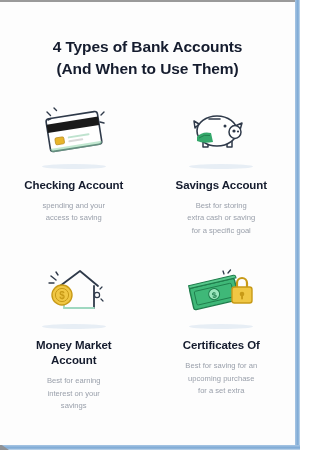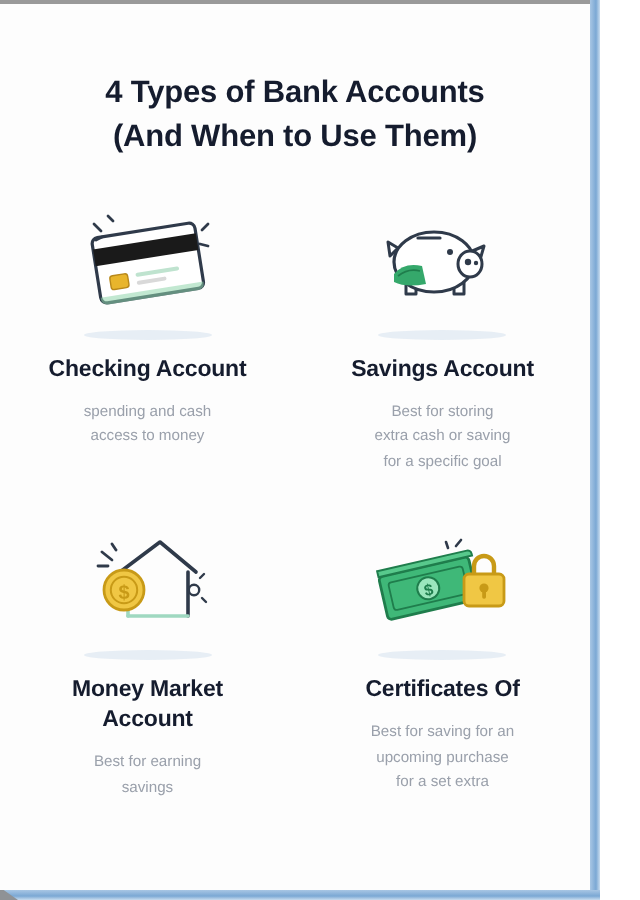--- a/index.html
+++ b/index.html
@@ -156,22 +156,22 @@
                 <path d="M16 6 l2.5 2.5"></path>
                 <path d="M10 18 l3 -1.5"></path>
                 <path d="M63 13 l3 -3"></path>
                 <path d="M62 20 l4 1"></path>
               </g>
             </svg>
           </div>
         </div>
         <div class="cell-heading">Checking Account</div>
         <div class="cell-desc">
-          <span>spending and cash</span>
-          <span>access to money</span>
+          <span>spending and your</span>
+          <span>access to saving</span>
         </div>
       </div>
 
       <div class="cell">
         <div class="icon-wrap">
           <div class="icon-shadow">
             <svg width="72" height="56" viewBox="0 0 72 56">
               <path d="M14 22 l-5 -3 l1 7 z" fill="#ffffff" stroke="#2f3a4a" stroke-width="1.5" stroke-linejoin="round"></path>
               <path d="M18 38 v7 h5 v-6" fill="#ffffff" stroke="#2f3a4a" stroke-width="1.5" stroke-linejoin="round"></path>
               <path d="M42 38 v7 h5 v-7" fill="#ffffff" stroke="#2f3a4a" stroke-width="1.5" stroke-linejoin="round"></path>
@@ -216,20 +216,21 @@
               <path d="M63 37 l2 2" stroke="#2f3a4a" stroke-width="1.2" stroke-linecap="round"></path>
             </svg>
           </div>
         </div>
         <div class="cell-heading">
           <div>Money Market</div>
           <div>Account</div>
         </div>
         <div class="cell-desc">
           <span>Best for earning</span>
+          <span>interest on your</span>
           <span>savings</span>
         </div>
       </div>
 
       <div class="cell">
         <div class="icon-wrap">
           <div class="icon-shadow">
             <svg width="72" height="56" viewBox="0 0 72 56">
               <g transform="rotate(-13 34 31)">
                 <rect x="6" y="20" width="46" height="22" rx="2" fill="#3fb878" stroke="#1f7d4c" stroke-width="1.4"></rect>

